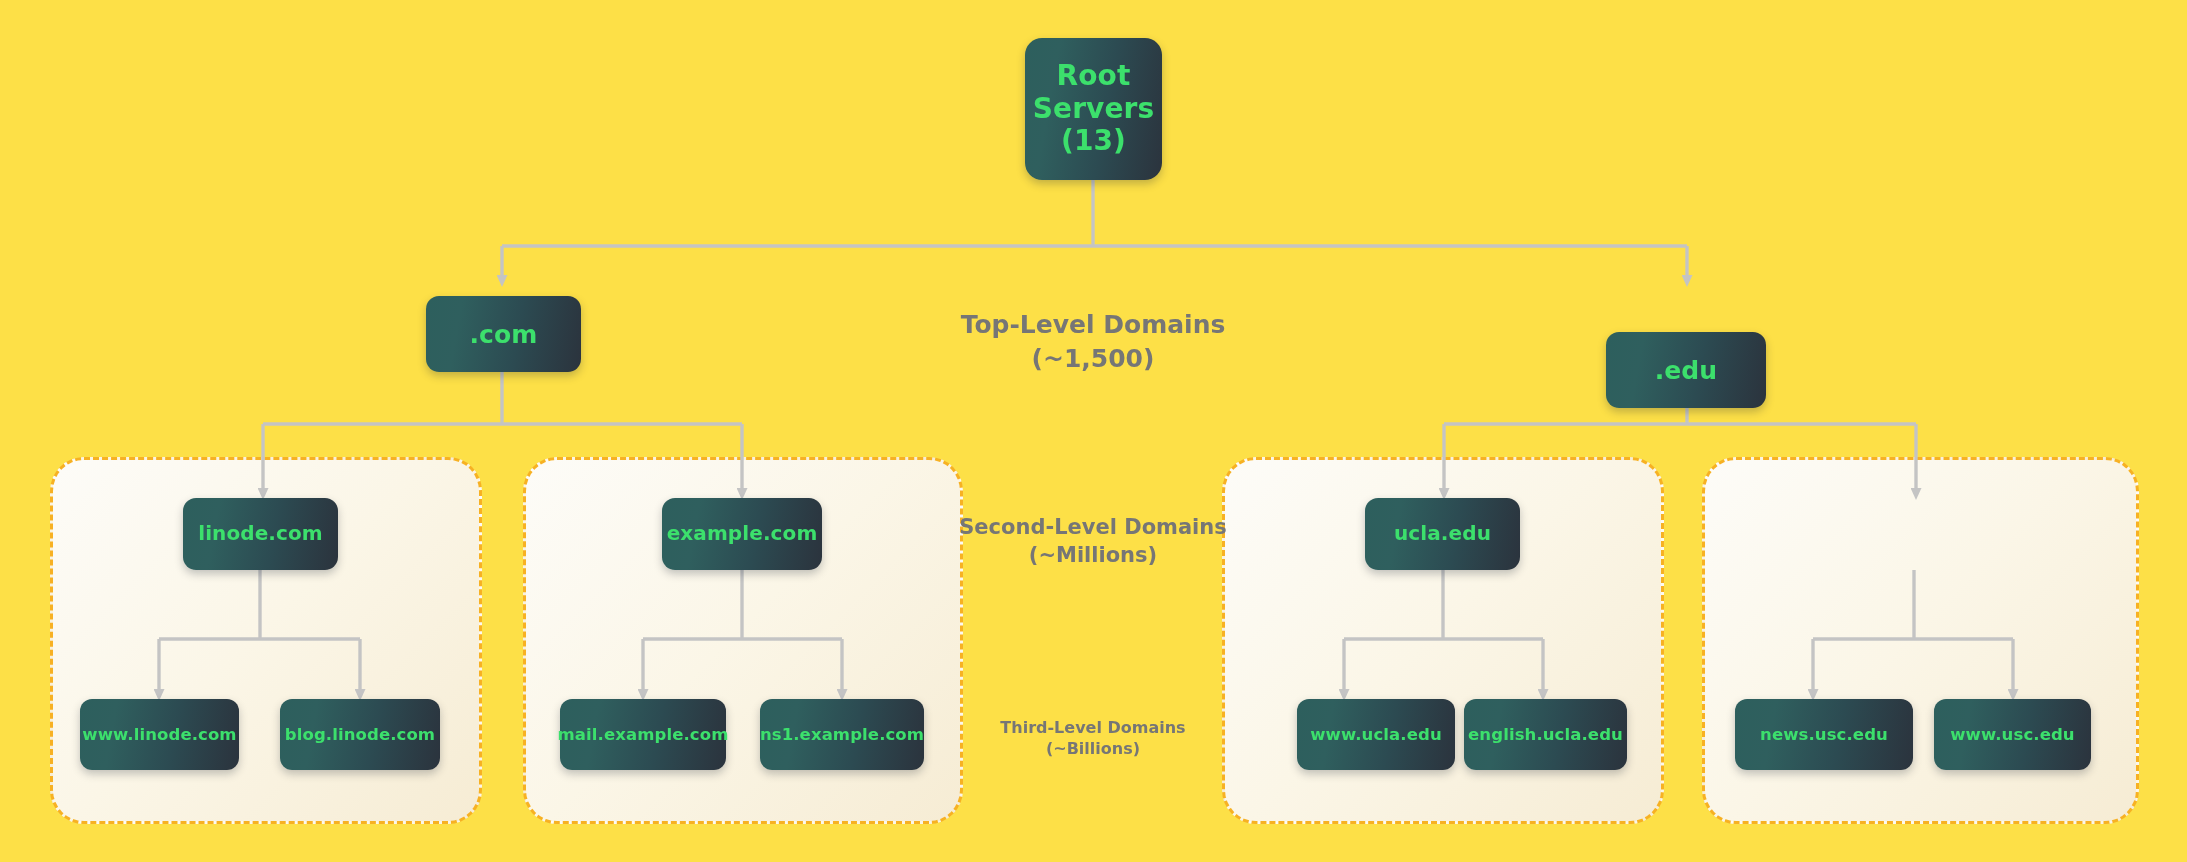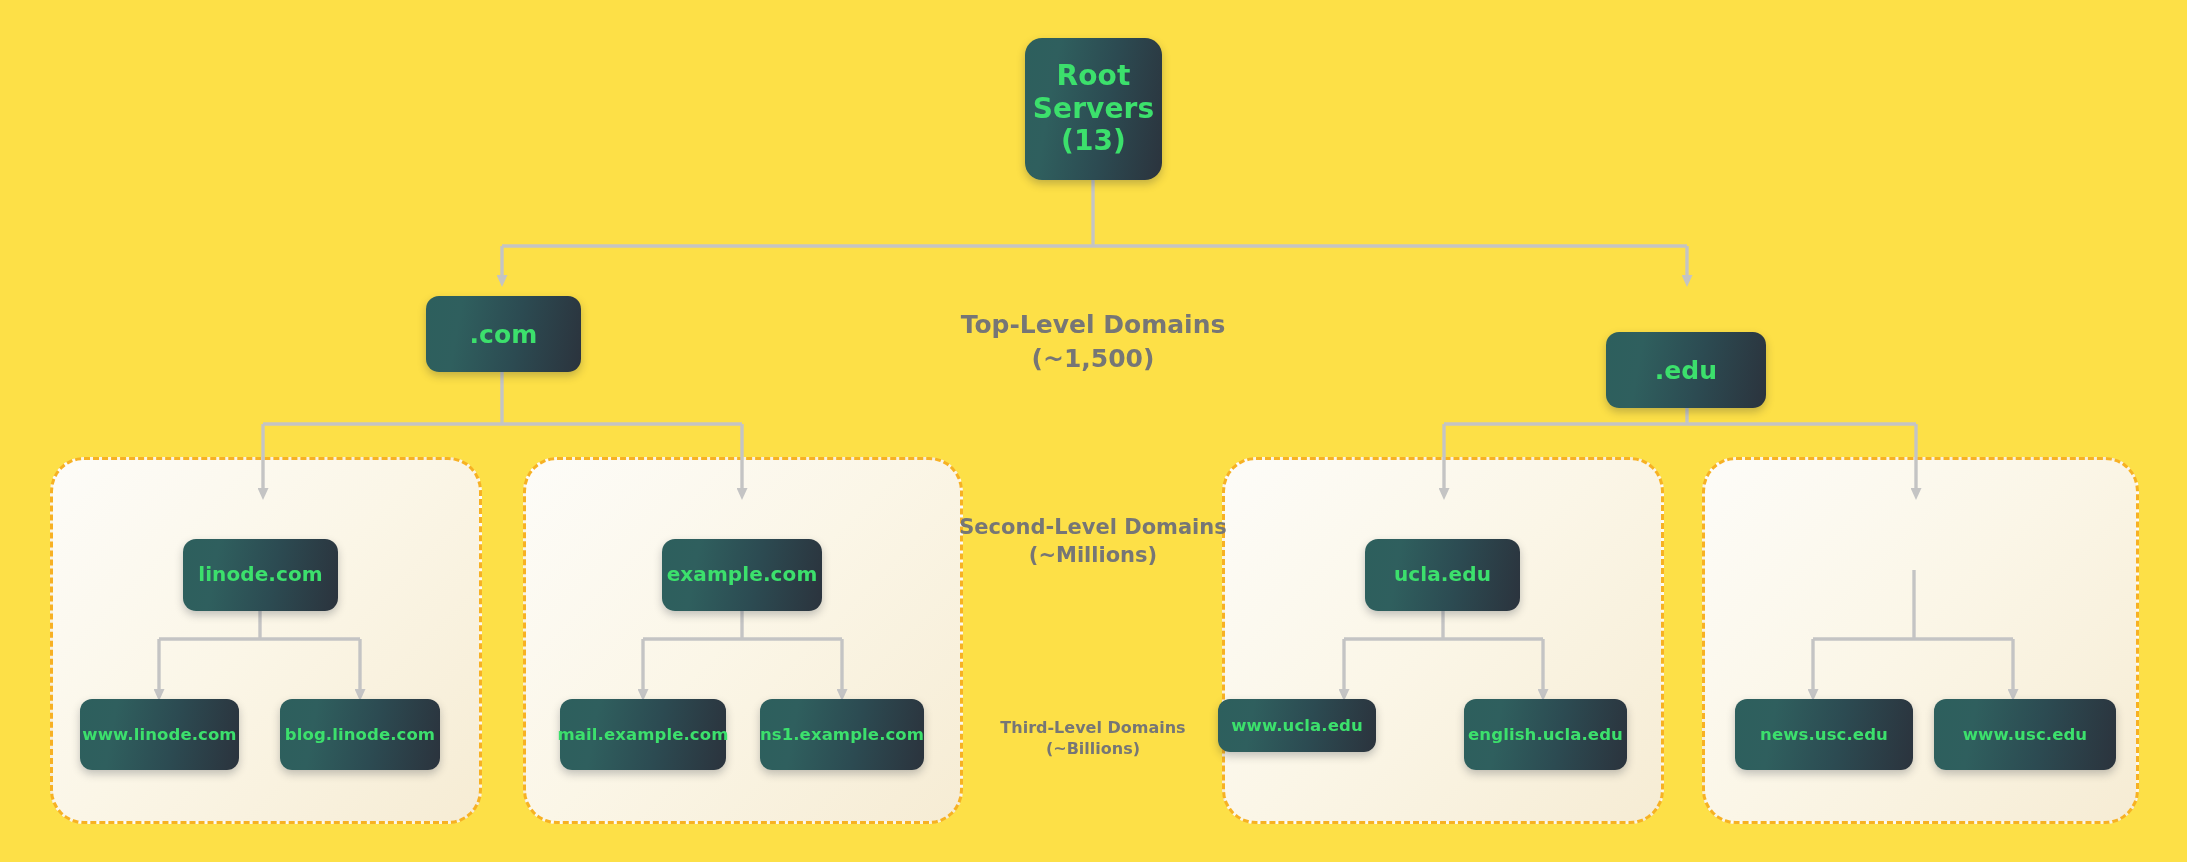--- a/index.html
+++ b/index.html
@@ -56,21 +56,20 @@
   .node.root {
     border-radius: 17px;
     font-size: 28px;
     white-space: pre-line;
   }
   .node.tld {
     font-size: 25px;
   }
   .node.sld {
     font-size: 20px;
-    margin-top: 41px;
   }
   .node.third {
     font-size: 16.5px;
     border-radius: 12px;
   }
 
   
   .caption {
     position: absolute;
     text-align: center;
@@ -155,19 +154,19 @@
   <div class="node sld" style="left:183px; top:498px; width:155px; height:72px;">linode.com</div>
   <div class="node sld" style="left:662px; top:498px; width:160px; height:72px;">example.com</div>
   <div class="node sld" style="left:1365px; top:498px; width:155px; height:72px;">ucla.edu</div>
 
   <div class="node third" style="left:280px; top:699px; width:160px; height:71px;">blog.linode.com</div>
   <div class="node third" style="left:80px; top:699px; width:159px; height:71px;">www.linode.com</div>
 
   <div class="node third" style="left:560px; top:699px; width:166px; height:71px;">mail.example.com</div>
   <div class="node third" style="left:760px; top:699px; width:164px; height:71px;">ns1.example.com</div>
 
-  <div class="node third" style="left:1218px; top:699px; width:158px; height:53px;">www.ucla.edu</div>
+  <div class="node third" style="left:1297px; top:699px; width:158px; height:71px;">www.ucla.edu</div>
   <div class="node third" style="left:1464px; top:699px; width:163px; height:71px;">english.ucla.edu</div>
 
   <div class="node third" style="left:1735px; top:699px; width:178px; height:71px;">news.usc.edu</div>
-  <div class="node third" style="left:1934px; top:699px; width:182px; height:71px;">www.usc.edu</div>
+  <div class="node third" style="left:1934px; top:699px; width:157px; height:71px;">www.usc.edu</div>
 
 </div>
 
 </body></html>

